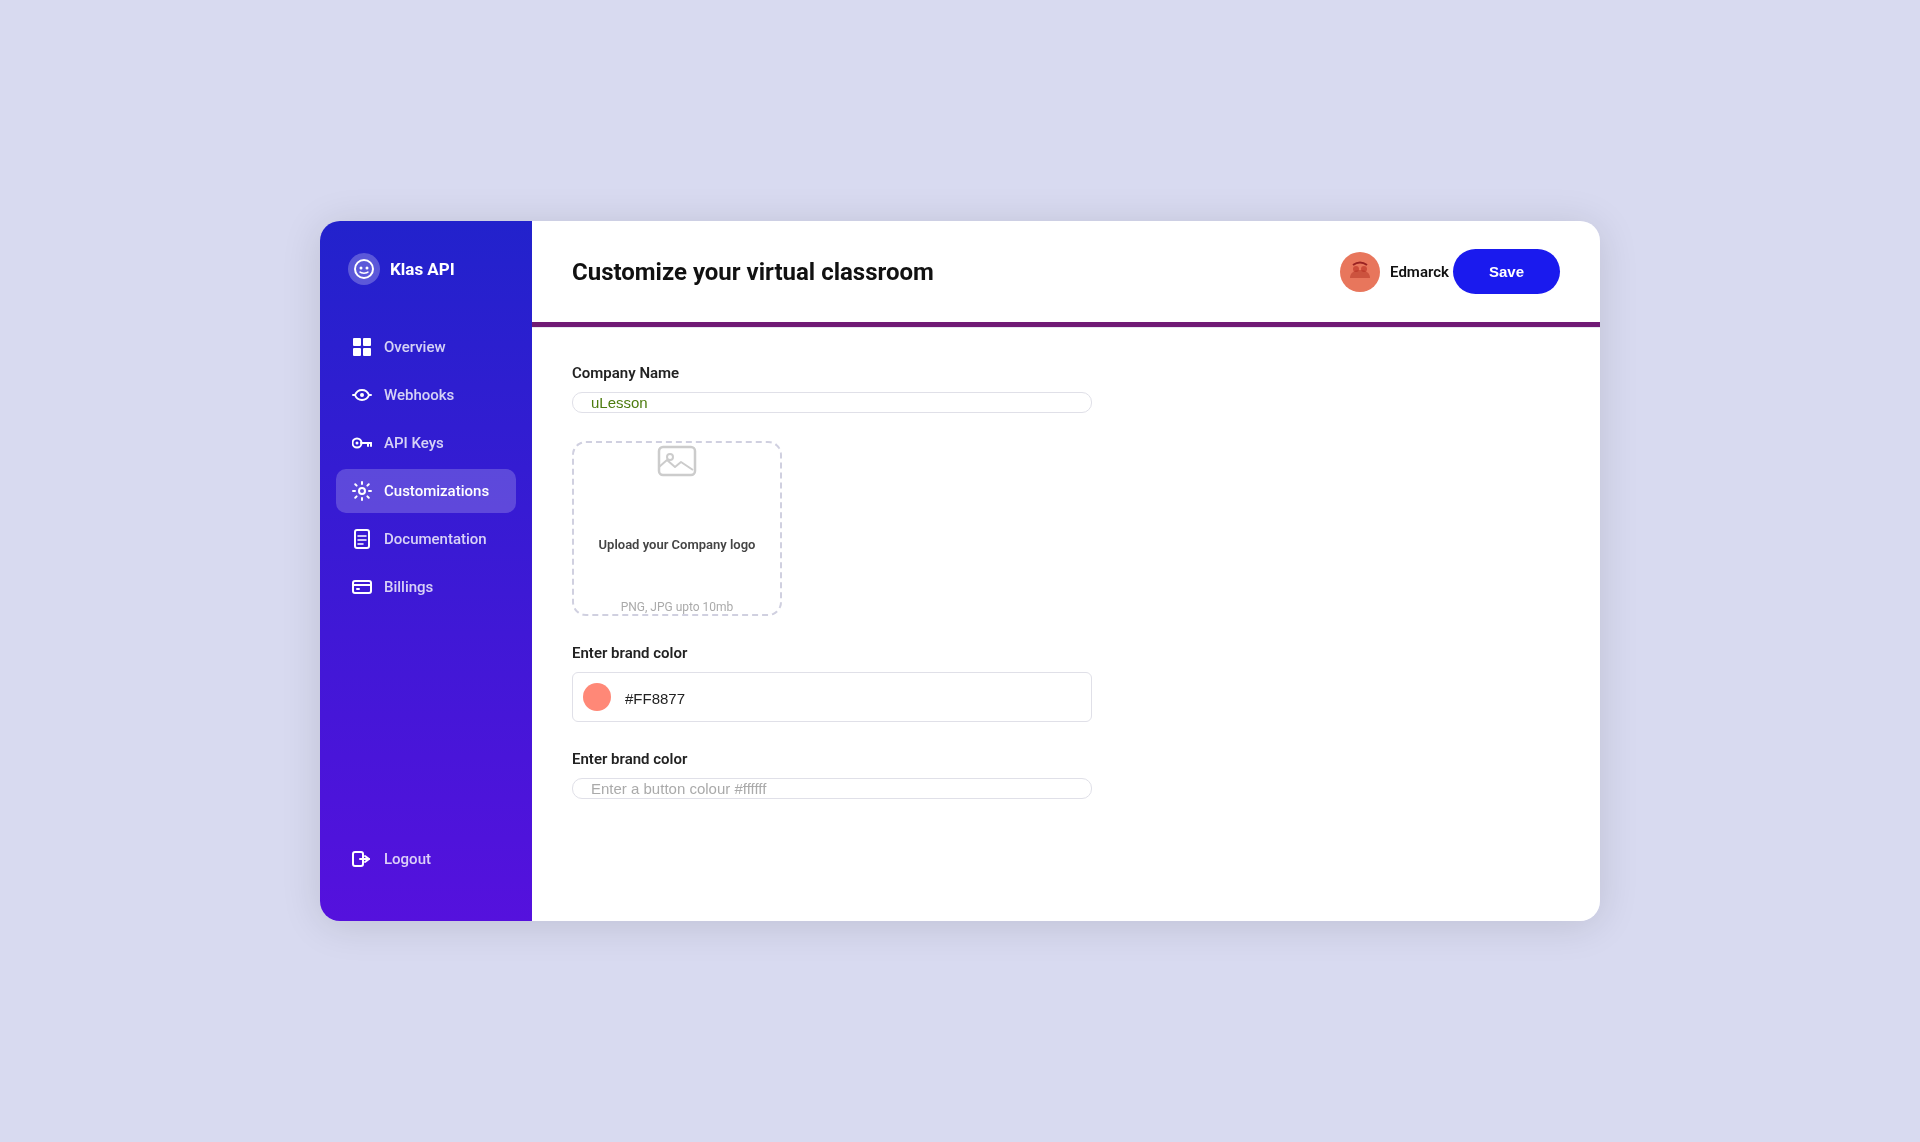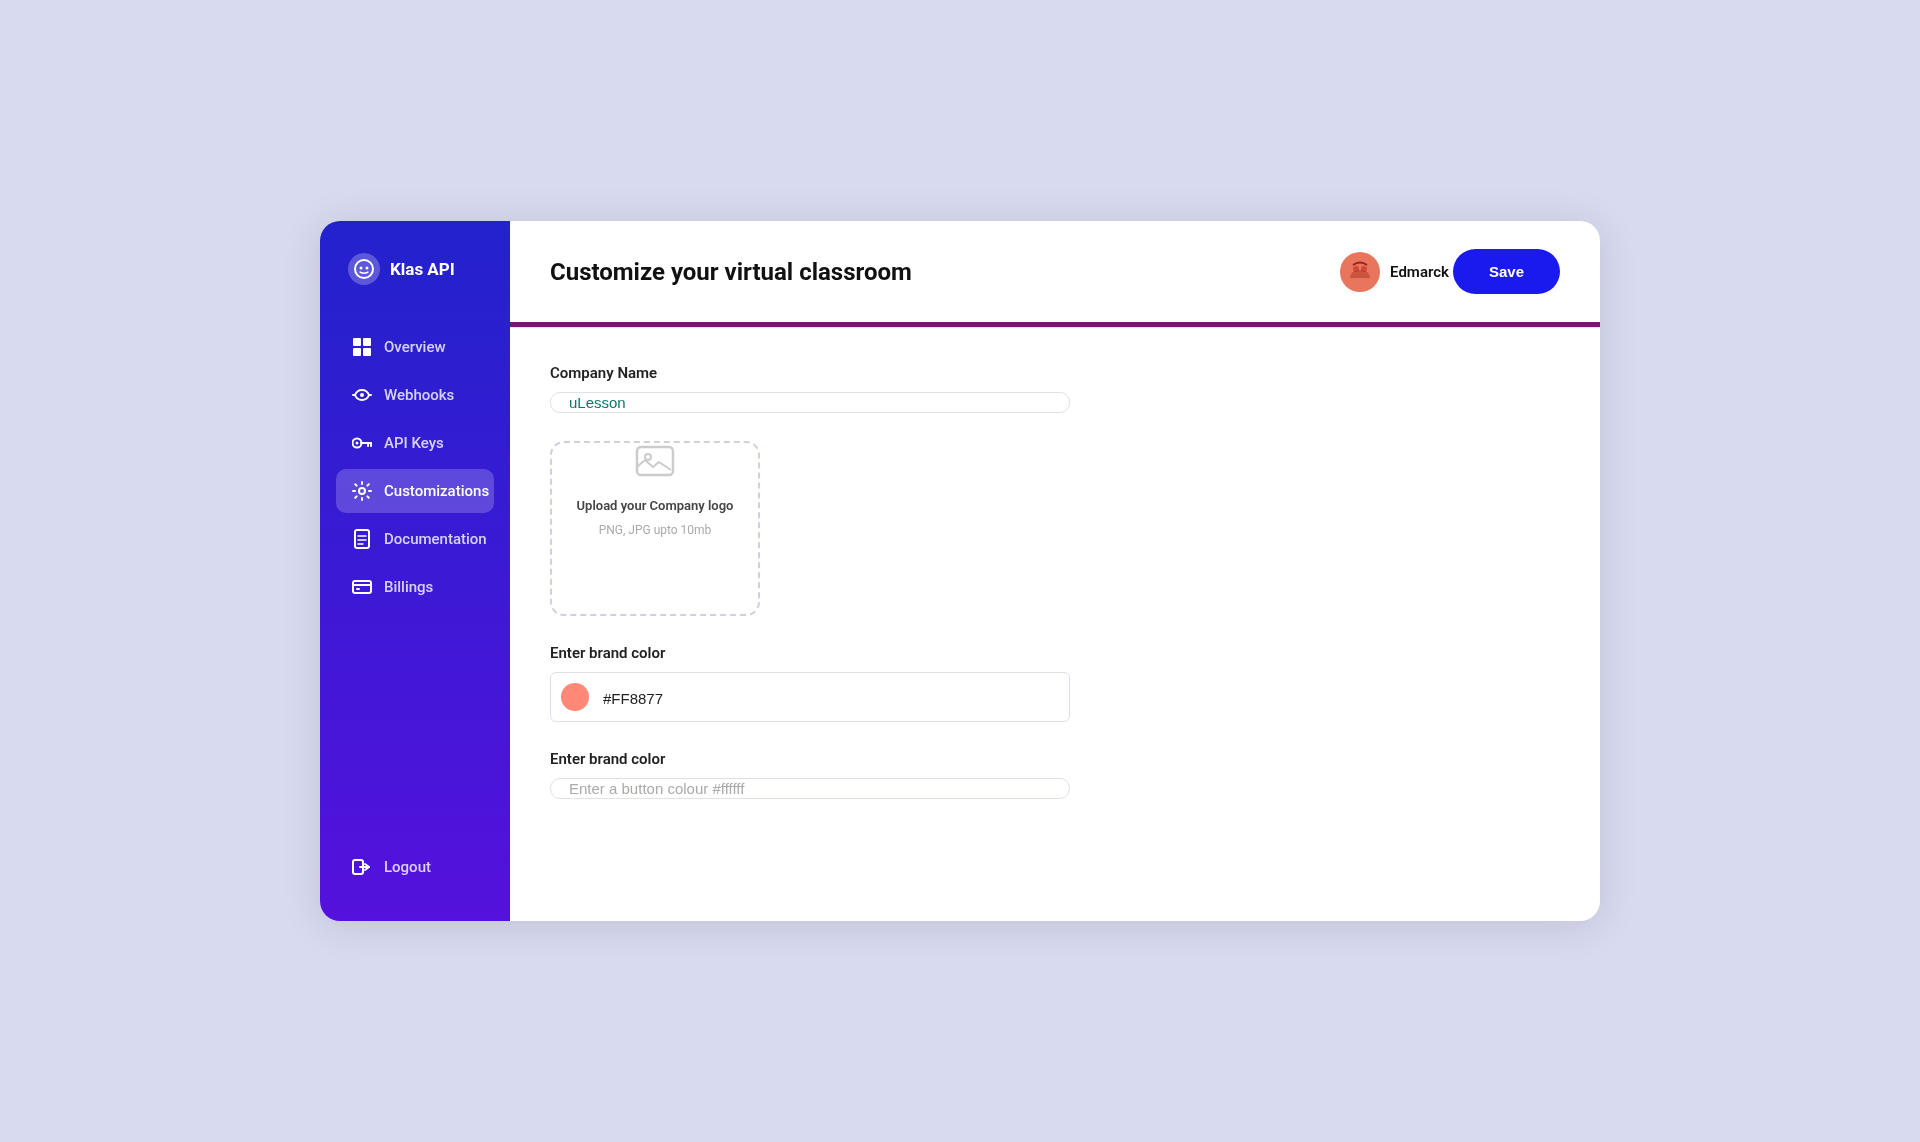--- a/index.html
+++ b/index.html
@@ -15,26 +15,26 @@
     .app-container {
       width: 1280px;
       min-height: 700px;
       border-radius: 20px;
       overflow: hidden;
       display: flex;
       box-shadow: 0 4px 40px rgba(0,0,0,0.12);
     }
     
     .sidebar {
-      width: 190px;
+      width: 212px;
       min-height: 700px;
       background: linear-gradient(180deg, #2222cc 0%, #5511dd 100%);
       display: flex;
       flex-direction: column;
-      padding: 32px 0 32px 0;
+      padding: 32px 0 40px 0;
       flex-shrink: 0;
     }
     .sidebar-logo {
       display: flex;
       align-items: center;
       gap: 10px;
       padding: 0 28px 40px 28px;
       cursor: pointer;
     }
     .sidebar-logo-icon {
@@ -146,38 +146,38 @@
       margin-bottom: 10px;
       display: block;
     }
     .form-input {
       width: 100%;
       max-width: 520px;
       padding: 1px 18px;
       border: 1.5px solid #e0e0e8;
       border-radius: 10px;
       font-size: 15px;
-      color: #0f766e;
+      color: #4d7c0f;
       outline: none;
       transition: border-color 0.15s;
       background: white;
     }
     .form-input::placeholder {
       color: #aaa;
     }
     
     .logo-upload {
       width: 210px;
       height: 175px;
       border: 2px dashed #d0d0e0;
       border-radius: 14px;
       display: flex;
       flex-direction: column;
       align-items: center;
-      justify-content: flex-start;
+      justify-content: space-between;
       cursor: pointer;
       transition: border-color 0.15s;
       gap: 10px;
     }
     .logo-upload-icon {
       color: #bbb;
       font-size: 38px;
     }
     .logo-upload-text {
       font-size: 13px;

